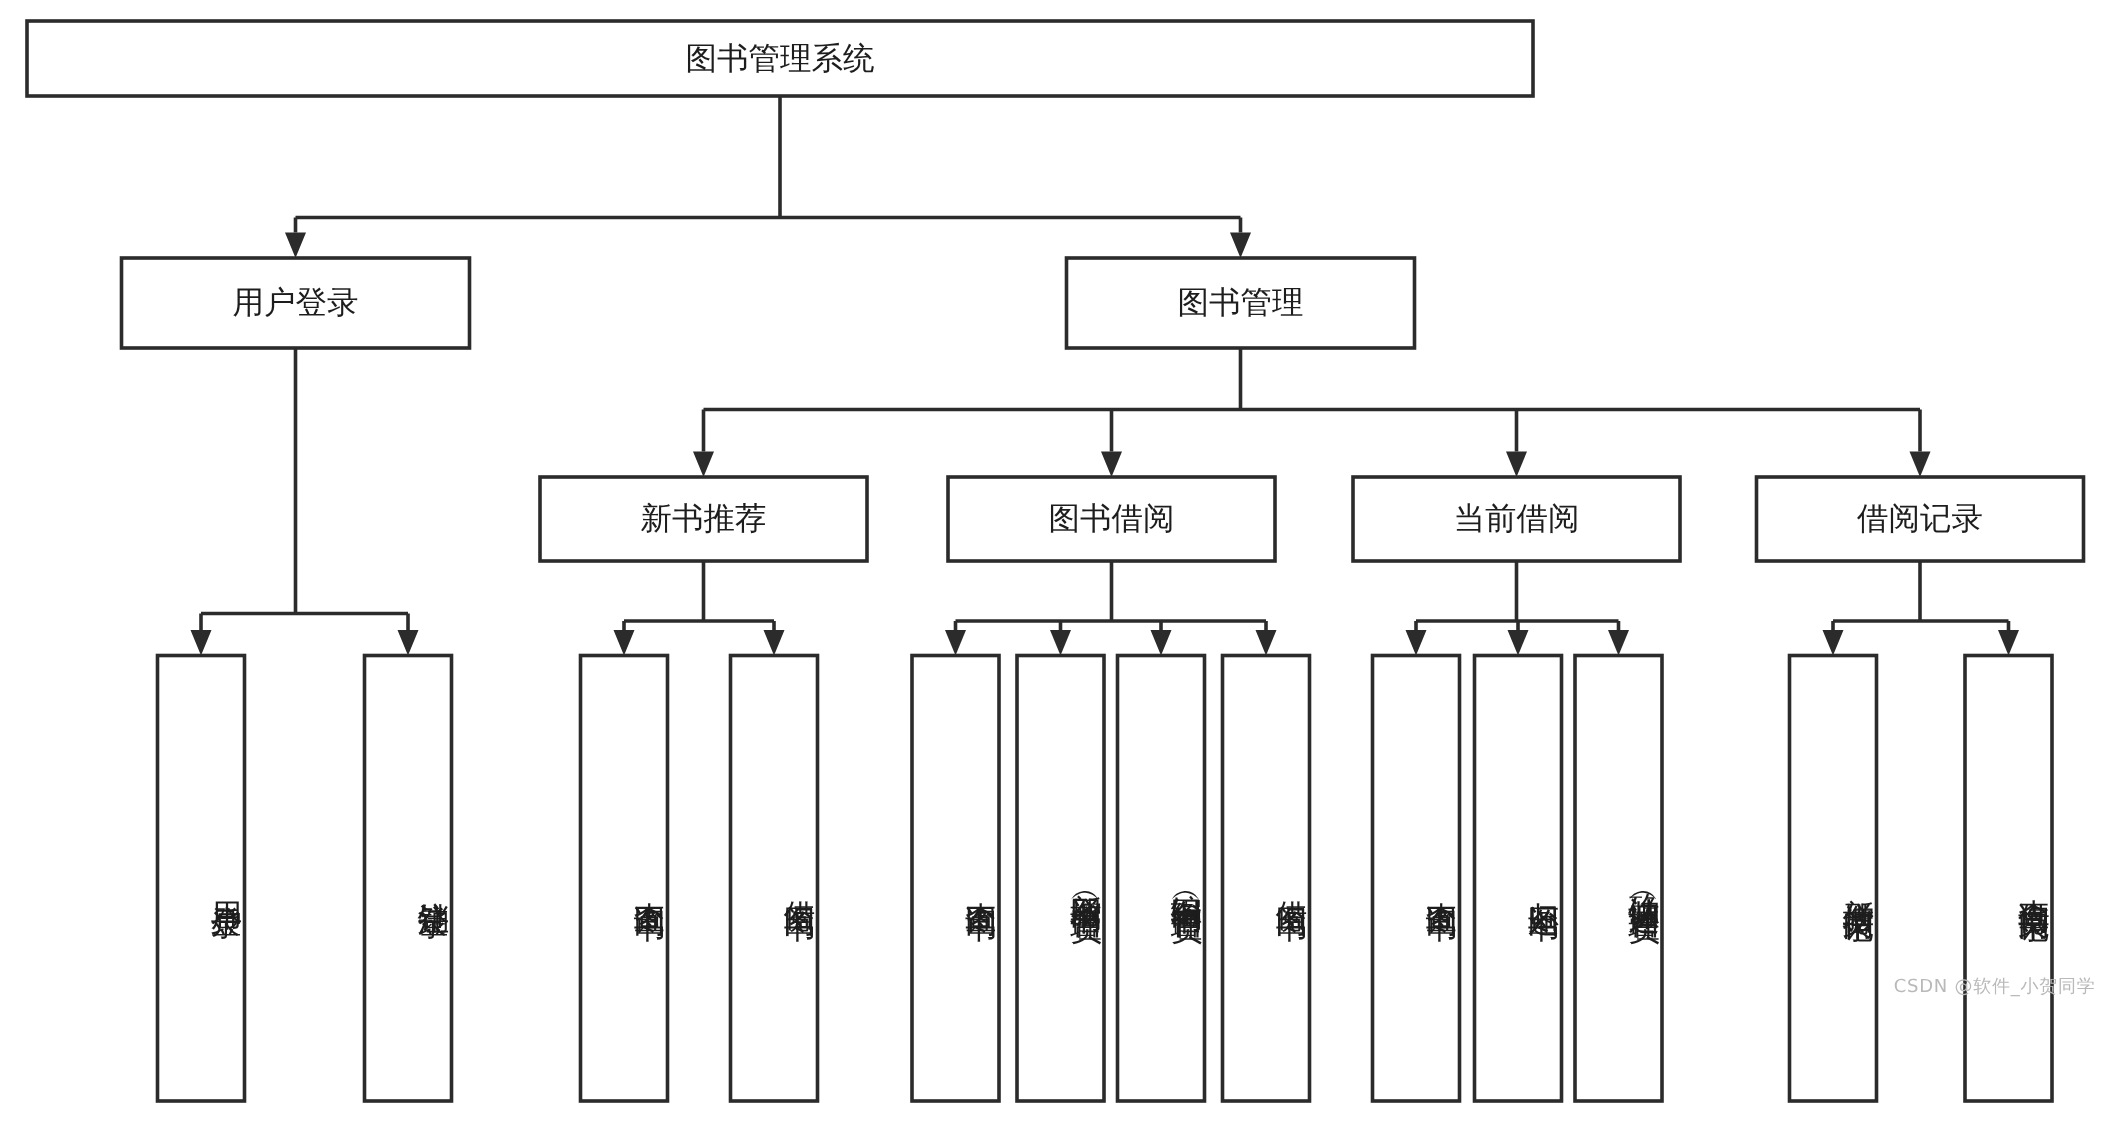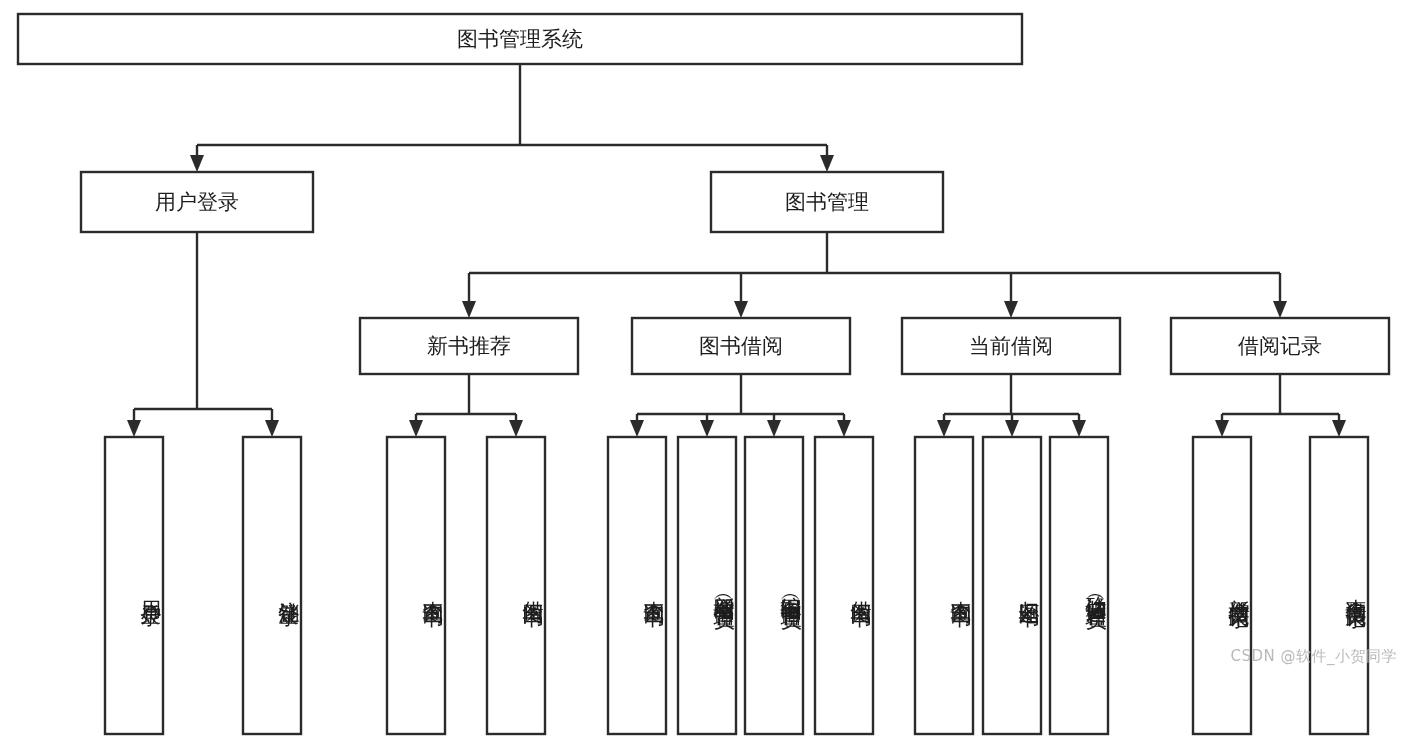--- a/index.html
+++ b/index.html
@@ -64,21 +64,21 @@
     align-items: flex-start;
     justify-content: center;
     pointer-events: none;
     user-select: none;
   }
   .watermark {
     position: absolute;
     right: 8px;
     bottom: 6px;
     font-family: "DejaVu Sans", "Liberation Sans", sans-serif;
-    font-size: 15px;
+    font-size: 12px;
     color: #b9b9b9;
     letter-spacing: 0.5px;
     white-space: nowrap;
   }
 </style>
 </head>
 <body>
 
 <div id="diagram-root">
 

